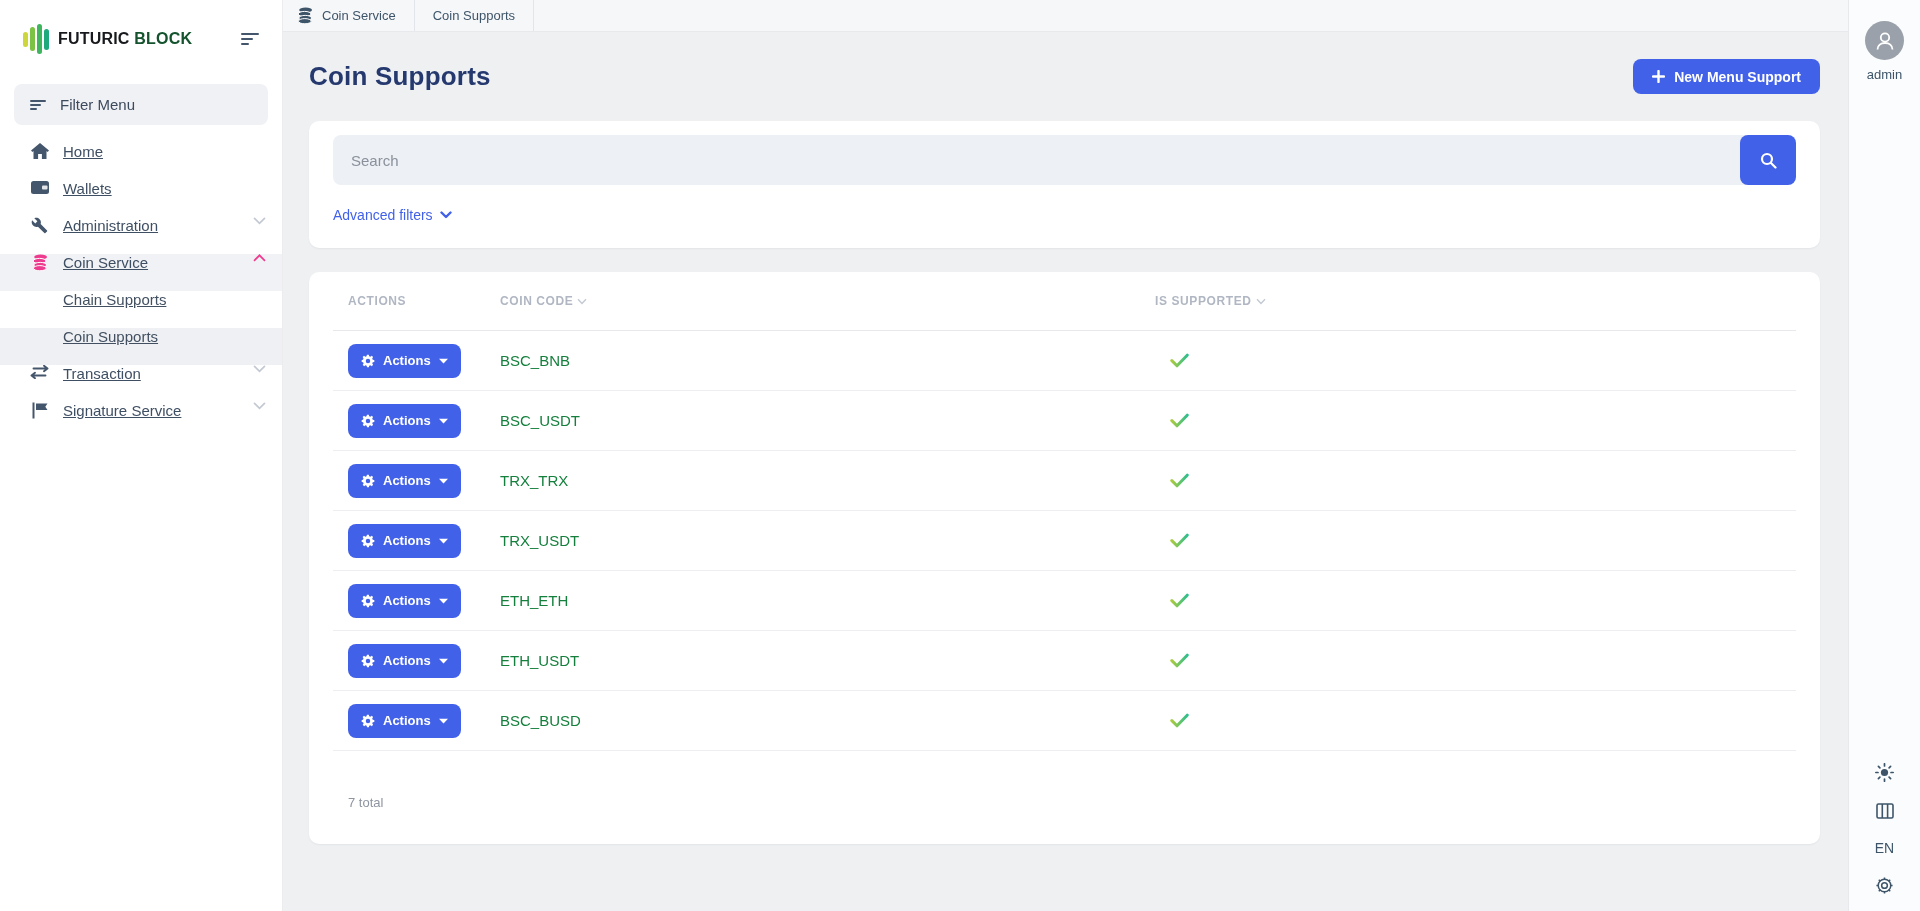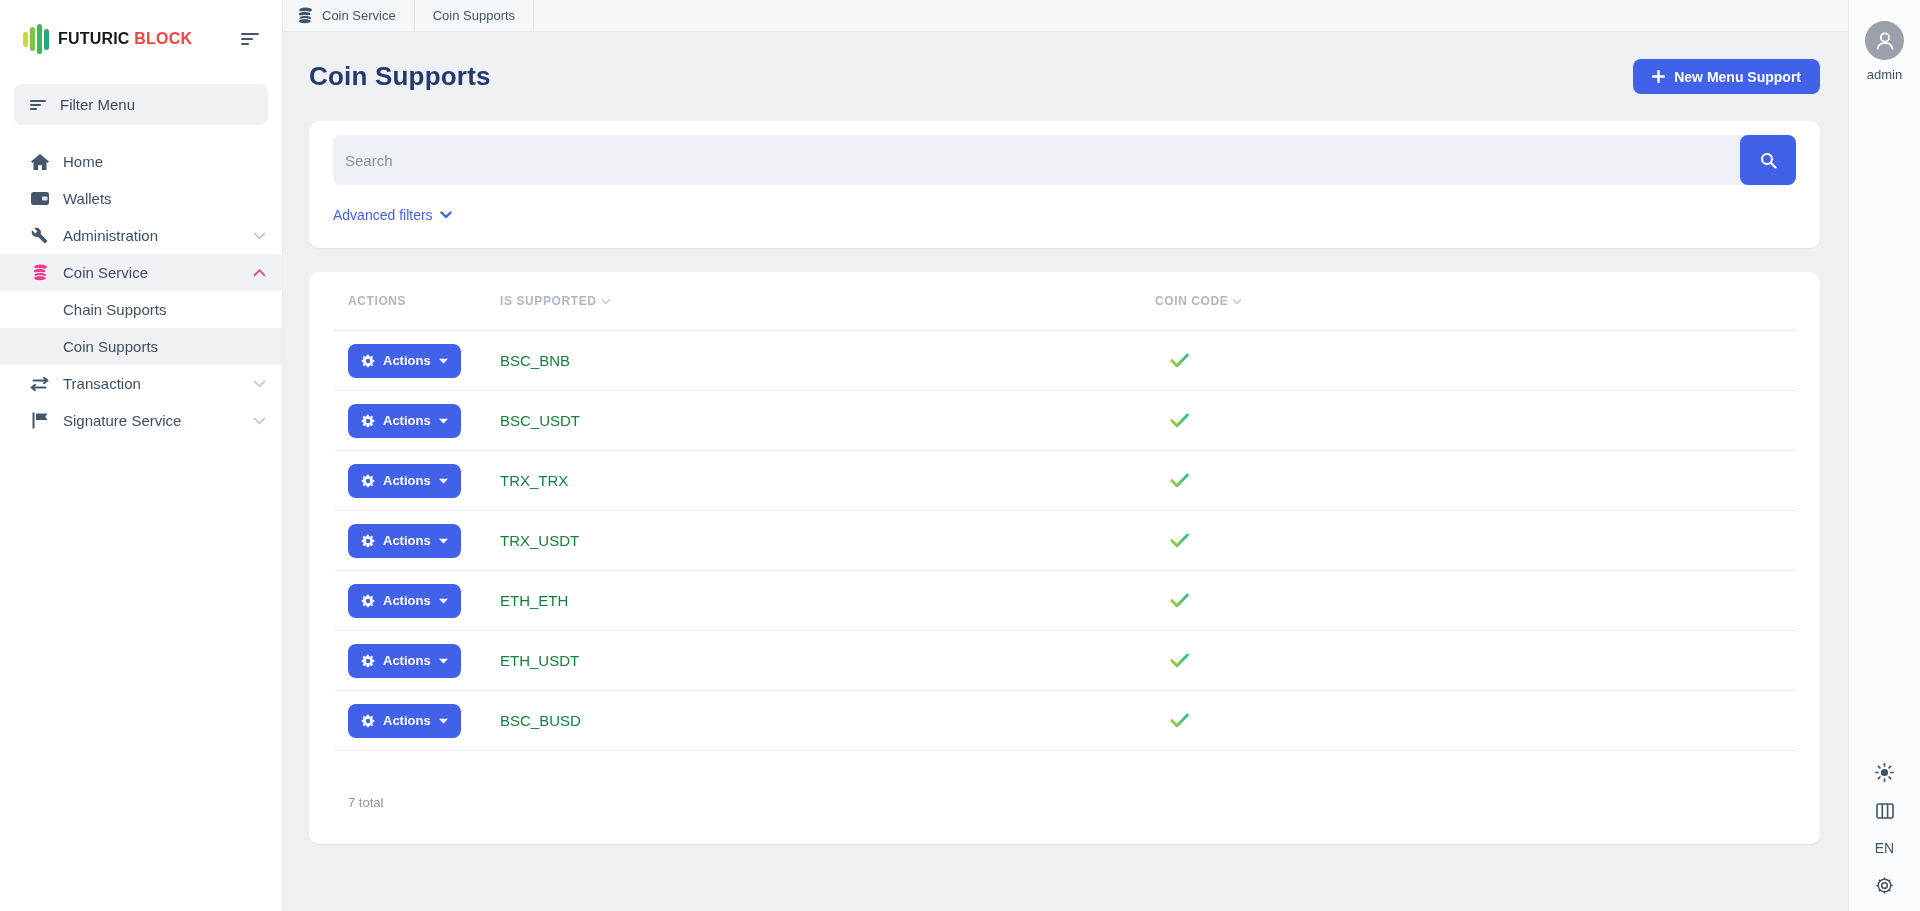--- a/index.html
+++ b/index.html
@@ -8,27 +8,27 @@
     background:#eef0f2; color:#3f4f63; }
   .app { display:flex; width:1920px; height:911px; }
 
   
   .sidebar { width:283px; min-width:283px; background:#ffffff; border-right:1px solid #ececef;
     display:flex; flex-direction:column; }
   .brand-row { display:flex; align-items:center; padding:24px 22px 22px 22px; }
   .brand-logo { display:flex; align-items:center; gap:8px; }
   .brand-text { font-size:16px; letter-spacing:.2px; color:#17191d; white-space:nowrap; }
   .brand-text b { font-weight:800; }
-  .brand-text span { font-weight:600; color:#ef4444; }
+  .brand-text span { font-weight:600; color:#14532d; }
   .sidebar-toggle { margin-left:auto; cursor:pointer; display:flex; align-items:center; }
   .filter-menu { margin:8px 14px 18px 14px; height:41px; background:#f0f1f4; border-radius:8px;
     display:flex; align-items:center; gap:14px; padding:0 16px; font-size:15px; color:#3c4a5d; cursor:pointer; }
   .nav { display:flex; flex-direction:column; }
-  .nav-item { display:flex; align-items:center; height:37px; padding:0 16px 0 30px;
-    font-size:15px; color:#3f4f63; cursor:pointer; position:relative; }
+  .nav-item { display:flex; align-items:flex-start; height:37px; padding:0 16px 0 30px;
+    font-size:15px; color:#3f4f63; cursor:pointer; position:relative;text-decoration:underline; }
   .nav-item .nav-icon { width:19px; display:flex; justify-content:center; margin-right:14px; }
   .nav-item.active { background:#f0f2f5; }
   .nav-item.selected { background:#eef0f3; }
   .nav-item.sub { padding-left:63px; color:#425061; font-size:15px; }
   .nav-chevron { margin-left:auto; display:flex; align-items:center; }
   .nav-label { white-space:nowrap; }
 
   
   .main { flex:1; display:flex; flex-direction:column; min-width:0; }
   .tabbar { height:32px; background:#f6f7f9; border-bottom:1px solid #e7e9ec;
@@ -39,21 +39,21 @@
   .content { flex:1; padding:0 28px 0 26px; overflow:hidden; }
   .title-row { display:flex; align-items:center; justify-content:space-between; margin-top:27px; }
   .page-title { font-size:26px; font-weight:700; color:#25396f; letter-spacing:.2px; }
   .btn-primary { background:#4261e9; color:#fff; border:none; border-radius:8px; height:35px;
     display:inline-flex; align-items:center; gap:9px; padding:0 19px; font-size:14px; font-weight:600;
     cursor:pointer; font-family:inherit; }
   .card { background:#fff; border-radius:10px; box-shadow:0 1px 2px rgba(20,30,60,.05); }
   .search-card { margin-top:27px; padding:14px 24px 24px 24px; }
   .input-group { display:flex; height:50px; }
   .search-input { flex:1; background:#edf0f4; border:none; outline:none; border-radius:8px 0 0 8px;
-    padding:0 12px; font-size:15px; color:#3c4a5d; font-family:inherit; }
+    padding:0 18px; font-size:15px; color:#3c4a5d; font-family:inherit; }
   .search-input::placeholder { color:#8a919c; }
   .search-btn { width:56px; background:#4261e9; border:none; border-radius:8px; margin-left:-8px;
     display:flex; align-items:center; justify-content:center; cursor:pointer; }
   .adv-filters { margin-top:22px; display:inline-flex; align-items:center; gap:7px;
     color:#4261e9; font-size:14px; cursor:pointer; }
   .adv-filters .lbl { text-underline-offset:3px; }
 
   .table-card { margin-top:24px; padding:0 24px 34px 24px; }
   .tbl { width:100%; }
   .tbl-head { display:grid; grid-template-columns:167px 655px 1fr; height:58px; align-items:center; }
@@ -265,29 +265,29 @@
         </div>
       </div>
 
       <div class="card table-card">
         <div class="tbl">
           <div class="tbl-head">
               <div class="th">
                 <span>Actions</span>
               </div>
               <div class="th">
-                <span>Is Supported</span>
+                <span>Coin Code</span>
                 <span style="display: flex; align-items: center;">
                   <svg width="10" height="7" viewBox="0 0 10 7" fill="none" stroke="#c3c9d2" stroke-width="1.4">
                     <polyline points="1,1.2 5,5.4 9,1.2"></polyline>
                   </svg>
                 </span>
               </div>
               <div class="th">
-                <span>Coin Code</span>
+                <span>Is Supported</span>
                 <span style="display: flex; align-items: center;">
                   <svg width="10" height="7" viewBox="0 0 10 7" fill="none" stroke="#c3c9d2" stroke-width="1.4">
                     <polyline points="1,1.2 5,5.4 9,1.2"></polyline>
                   </svg>
                 </span>
               </div>
             </div>
           <div class="tbl-divider"></div>
           <div id="tbl-body">
               <div class="tbl-row">

